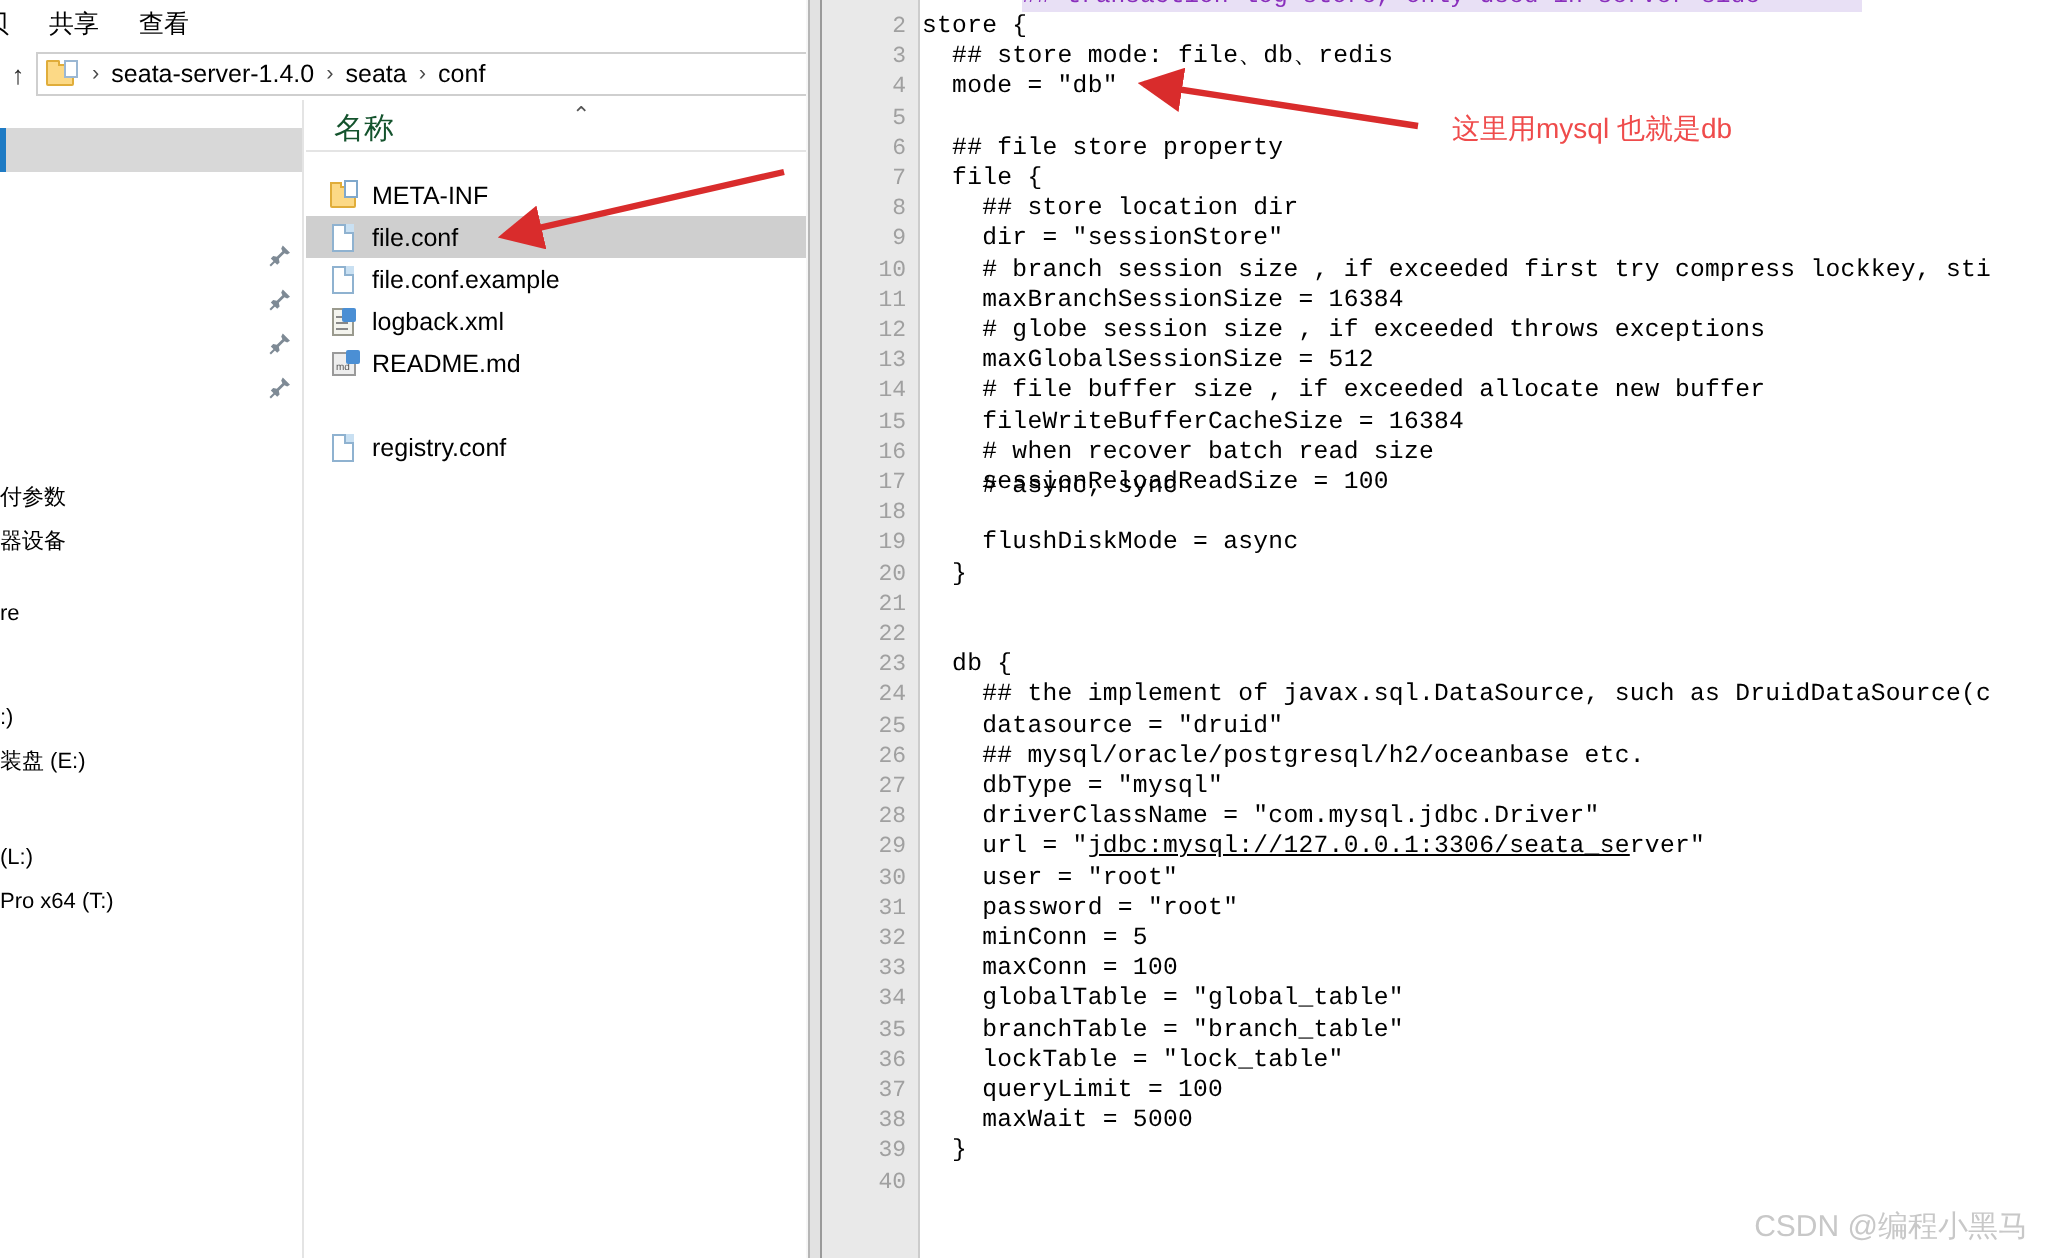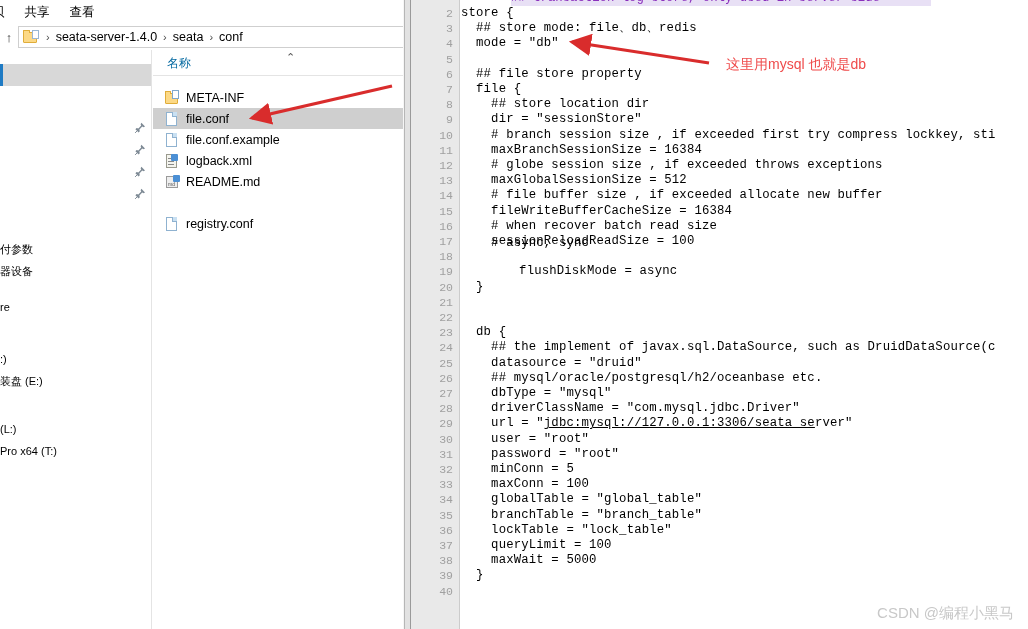--- a/index.html
+++ b/index.html
@@ -151,22 +151,22 @@
   }
   .col-header {
     position: absolute;
     left: 0; top: 0;
     width: 250px; height: 26px;
     border-bottom: 1px solid #e4e4e4;
   }
   .col-header .col-name {
     position: absolute;
     left: 14px; top: 5px;
-    font-size: 12px;
-    color: #0369a1;
+    font-size: 15px;
+    color: #14532d;
   }
   .col-header .sort-chevron {
     position: absolute;
     left: 133px; top: 1px;
     font-size: 11px;
     color: #555;
   }
   .file-row {
     position: absolute;
     left: 0;
@@ -548,21 +548,21 @@
         <div class="cl" style="top: 112.4px;">    dir = "sessionStore"</div>
         <div class="cl" style="top: 127.6px;">    # branch session size , if exceeded first try compress lockkey, sti</div>
         <div class="cl" style="top: 142.8px;">    maxBranchSessionSize = 16384</div>
         <div class="cl" style="top: 158px;">    # globe session size , if exceeded throws exceptions</div>
         <div class="cl" style="top: 173.2px;">    maxGlobalSessionSize = 512</div>
         <div class="cl" style="top: 188.4px;">    # file buffer size , if exceeded allocate new buffer</div>
         <div class="cl" style="top: 203.6px;">    fileWriteBufferCacheSize = 16384</div>
         <div class="cl" style="top: 218.8px;">    # when recover batch read size</div>
         <div class="cl" style="top: 234px;">    sessionReloadReadSize = 100</div>
         <div class="cl" style="top: 236px;">    # async, sync</div>
-        <div class="cl" style="top: 264.4px; padding-left: 28px;">    flushDiskMode = async</div>
+        <div class="cl" style="top: 264.4px;">    flushDiskMode = async</div>
         <div class="cl" style="top: 279.6px;">  }</div>
         <div class="cl" style="top: 294.8px;"></div>
         <div class="cl" style="top: 325.2px;">  db {</div>
         <div class="cl" style="top: 340.4px;">    ## the implement of javax.sql.DataSource, such as DruidDataSource(c</div>
         <div class="cl" style="top: 355.6px;">    datasource = "druid"</div>
         <div class="cl" style="top: 370.8px;">    ## mysql/oracle/postgresql/h2/oceanbase etc.</div>
         <div class="cl" style="top: 386px;">    dbType = "mysql"</div>
         <div class="cl" style="top: 401.2px;">    driverClassName = "com.mysql.jdbc.Driver"</div>
         <div class="cl" style="top: 416.4px;">    url = "<span class="u">jdbc:mysql://127.0.0.1:3306/seata_se</span>rver"</div>
         <div class="cl" style="top: 431.6px;">    user = "root"</div>

